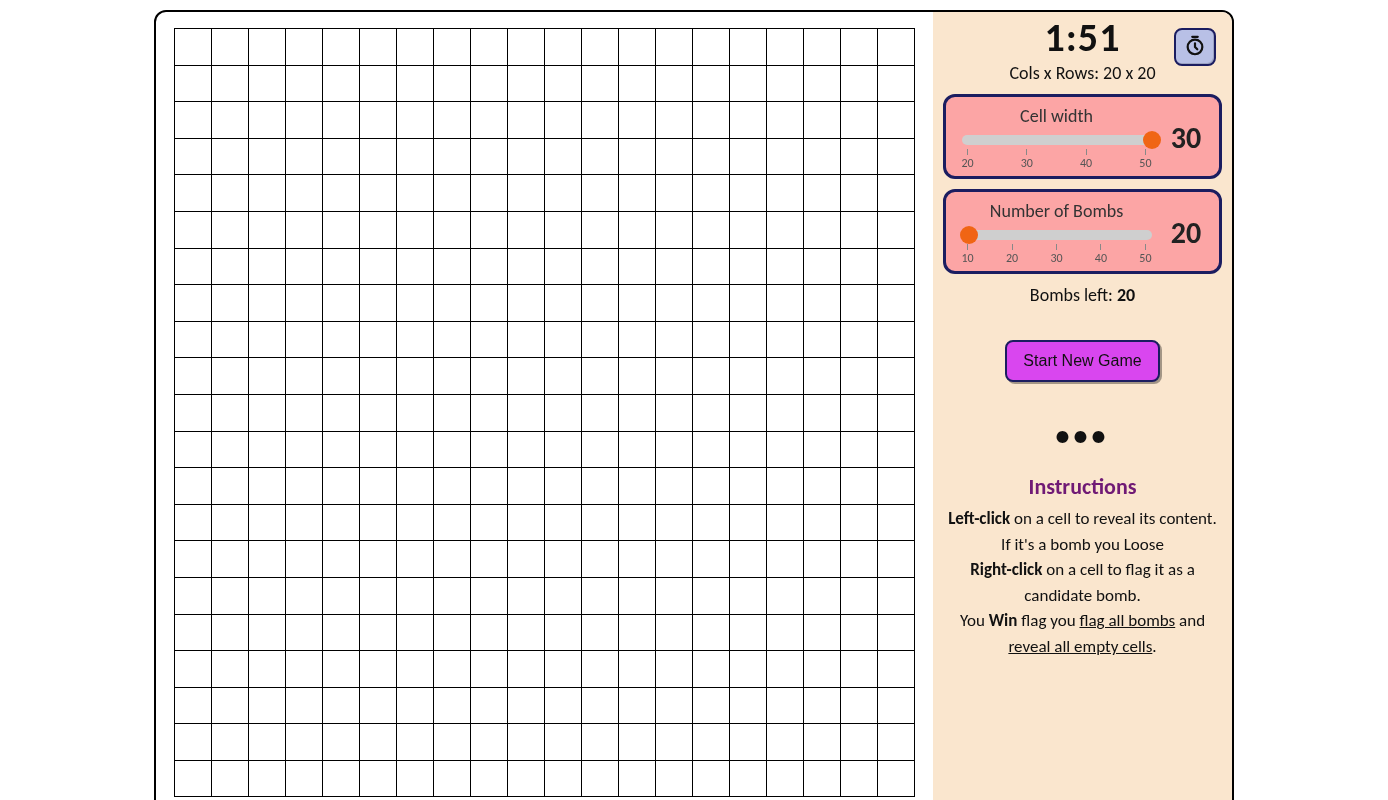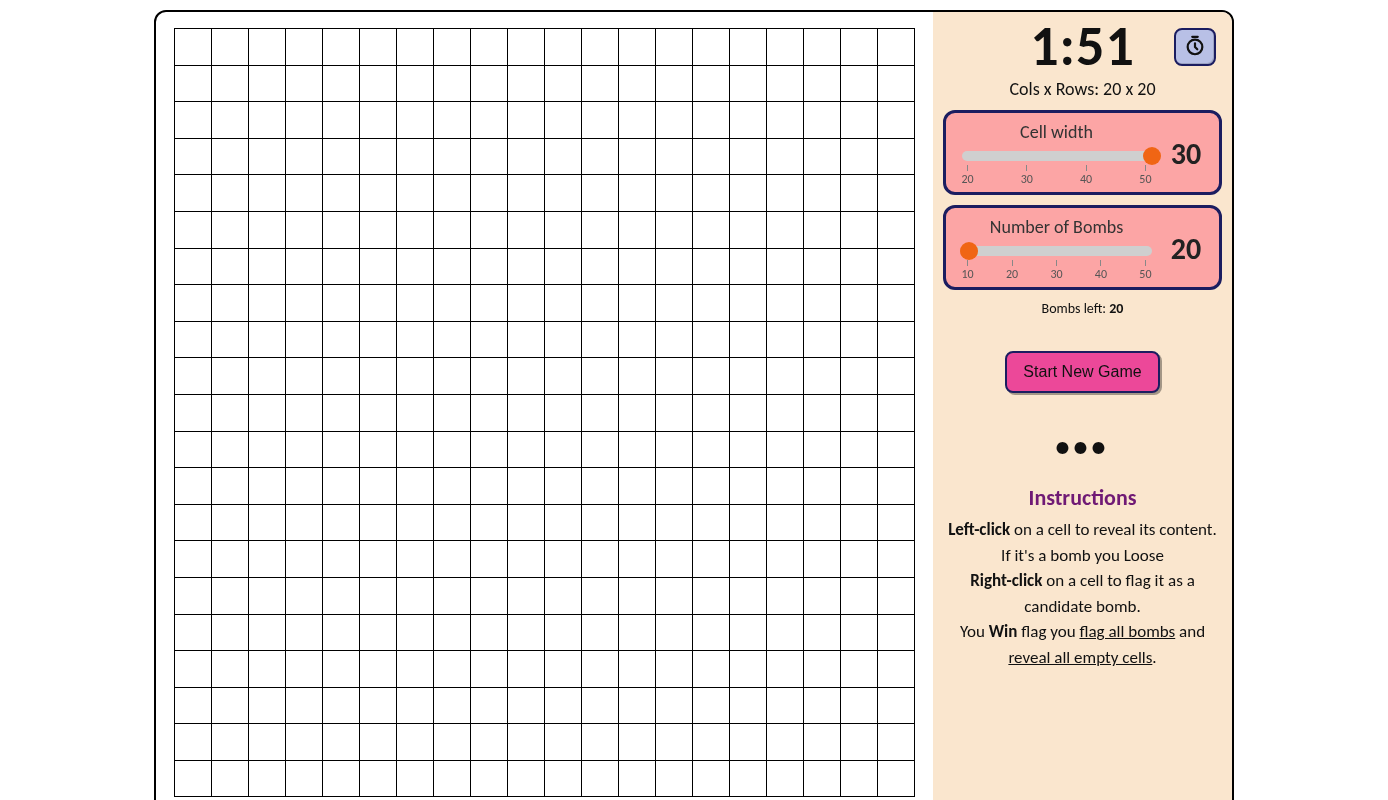--- a/index.html
+++ b/index.html
@@ -52,21 +52,21 @@
 
   .timer-row {
     display:flex;
     align-items:center;
     justify-content:center;
     gap: 16px;
     width:100%;
     position:relative;
   }
   .timer-value {
-    font-size:56px;
+    font-size:40px;
     font-weight:900;
     letter-spacing:1px;
     color:#111;
     line-height:1;
   }
   .icon-btn {
     background:#b8c0e6;
     border:2px solid #1b1d60;
     border-radius:8px;
     width:42px;
@@ -126,28 +126,28 @@
     display:flex;
     justify-content:space-between;
     font-size:12px;
     color:#555;
     margin-top:2px;
   }
   .ticks span { display:flex; flex-direction:column; align-items:center; }
   .tick-mark { display:block; width:1px; height:6px; background:#888; margin-bottom:1px; }
 
   .bombs-left {
-    font-size:14px;
+    font-size:18px;
     margin-top:10px;
   }
   .bombs-left b { font-weight:800; }
 
   .start-btn {
     margin-top:34px;
-    background:#ec4899;
+    background:#d946ef;
     border:2px solid #1b1d60;
     border-radius:8px;
     padding:10px 16px;
     font-size:16px;
     font-family: Arial, sans-serif;
     color:#111;
     cursor:pointer;
     box-shadow: 2px 2px 0 rgba(0,0,0,.35);
   }
 

